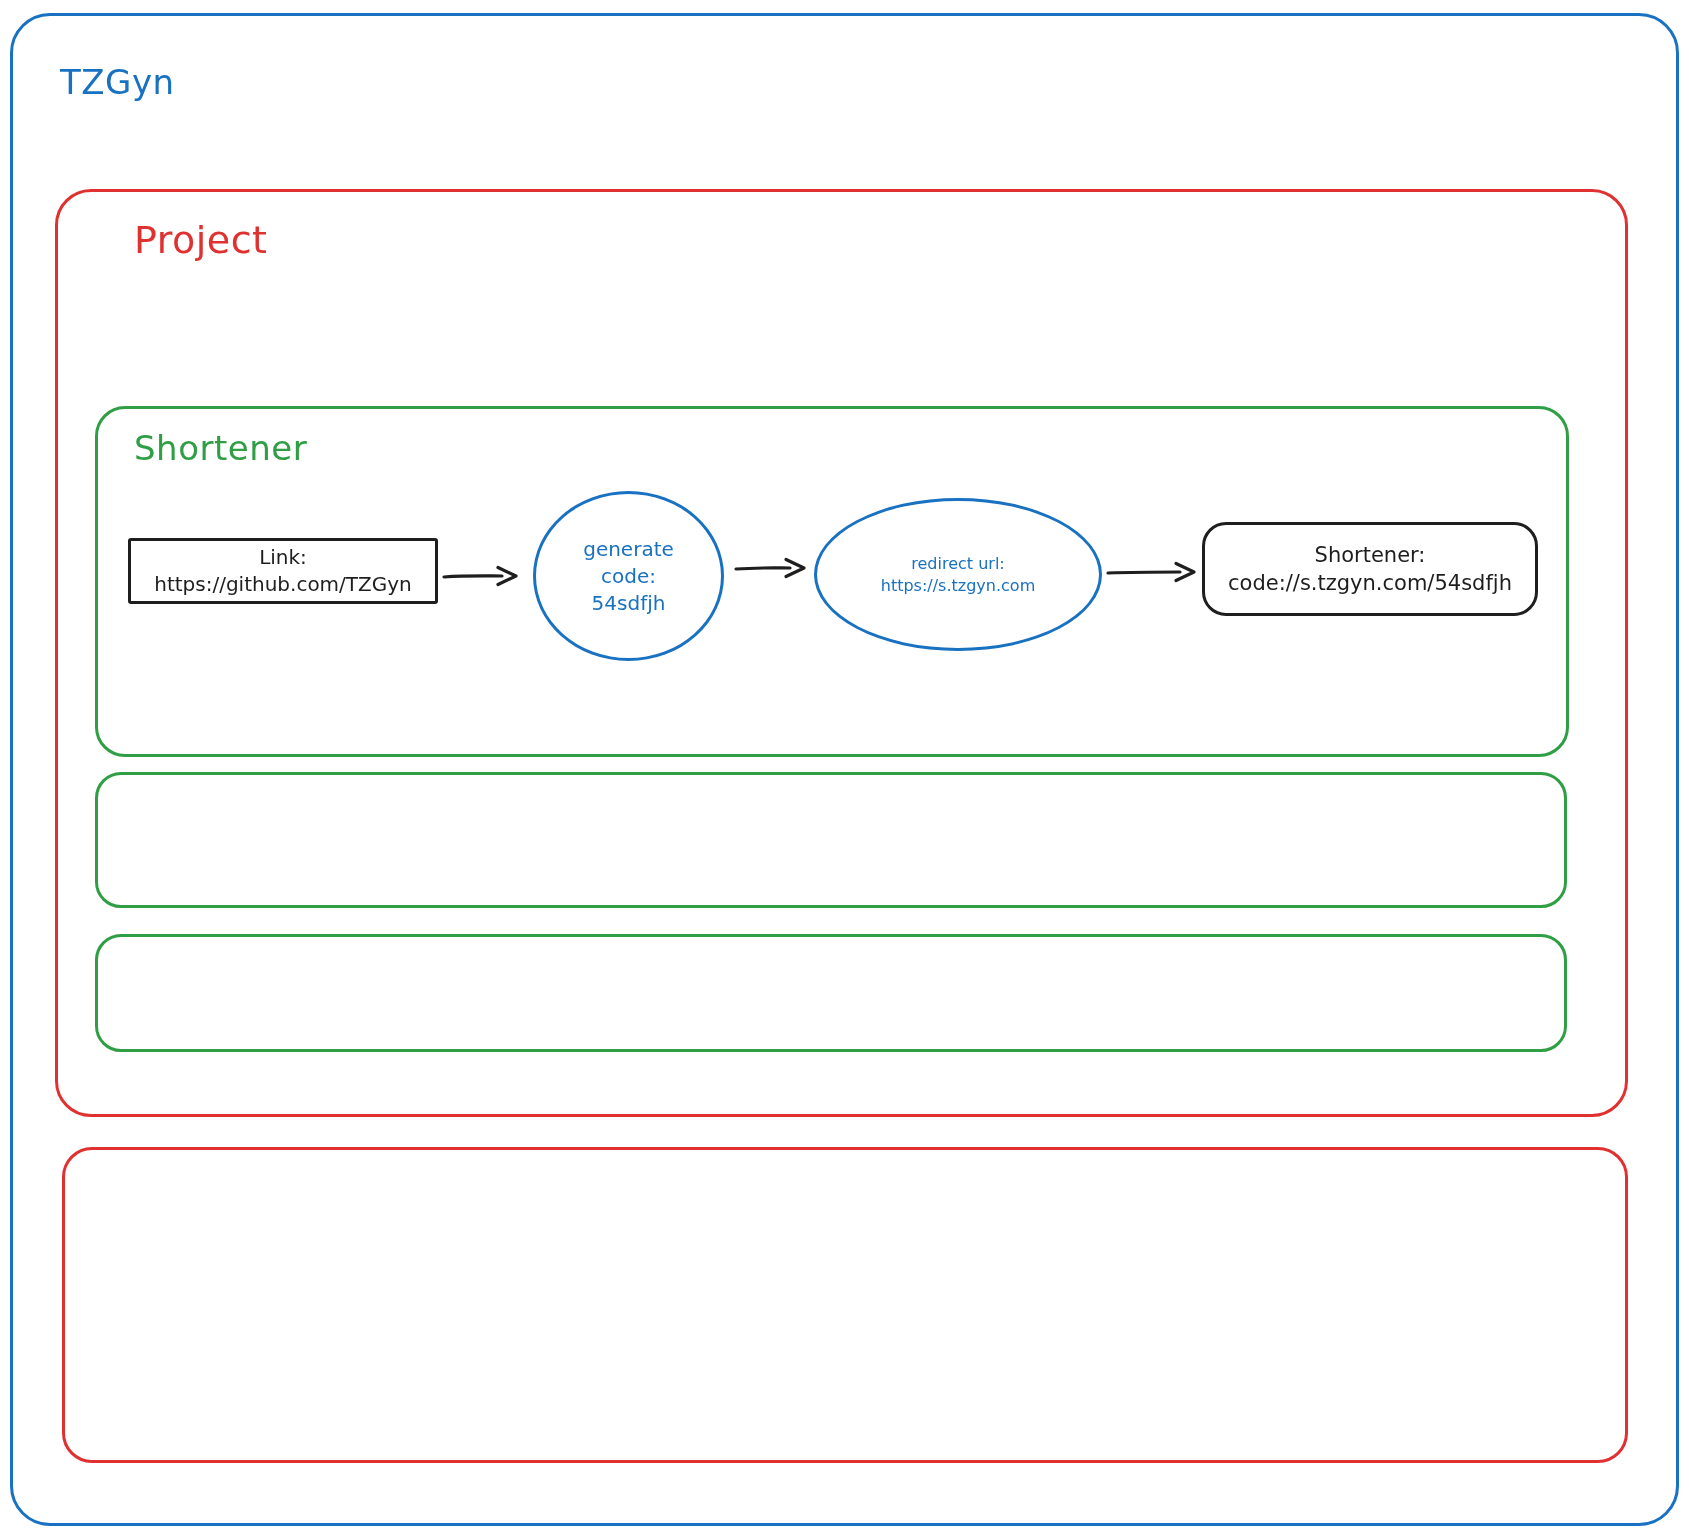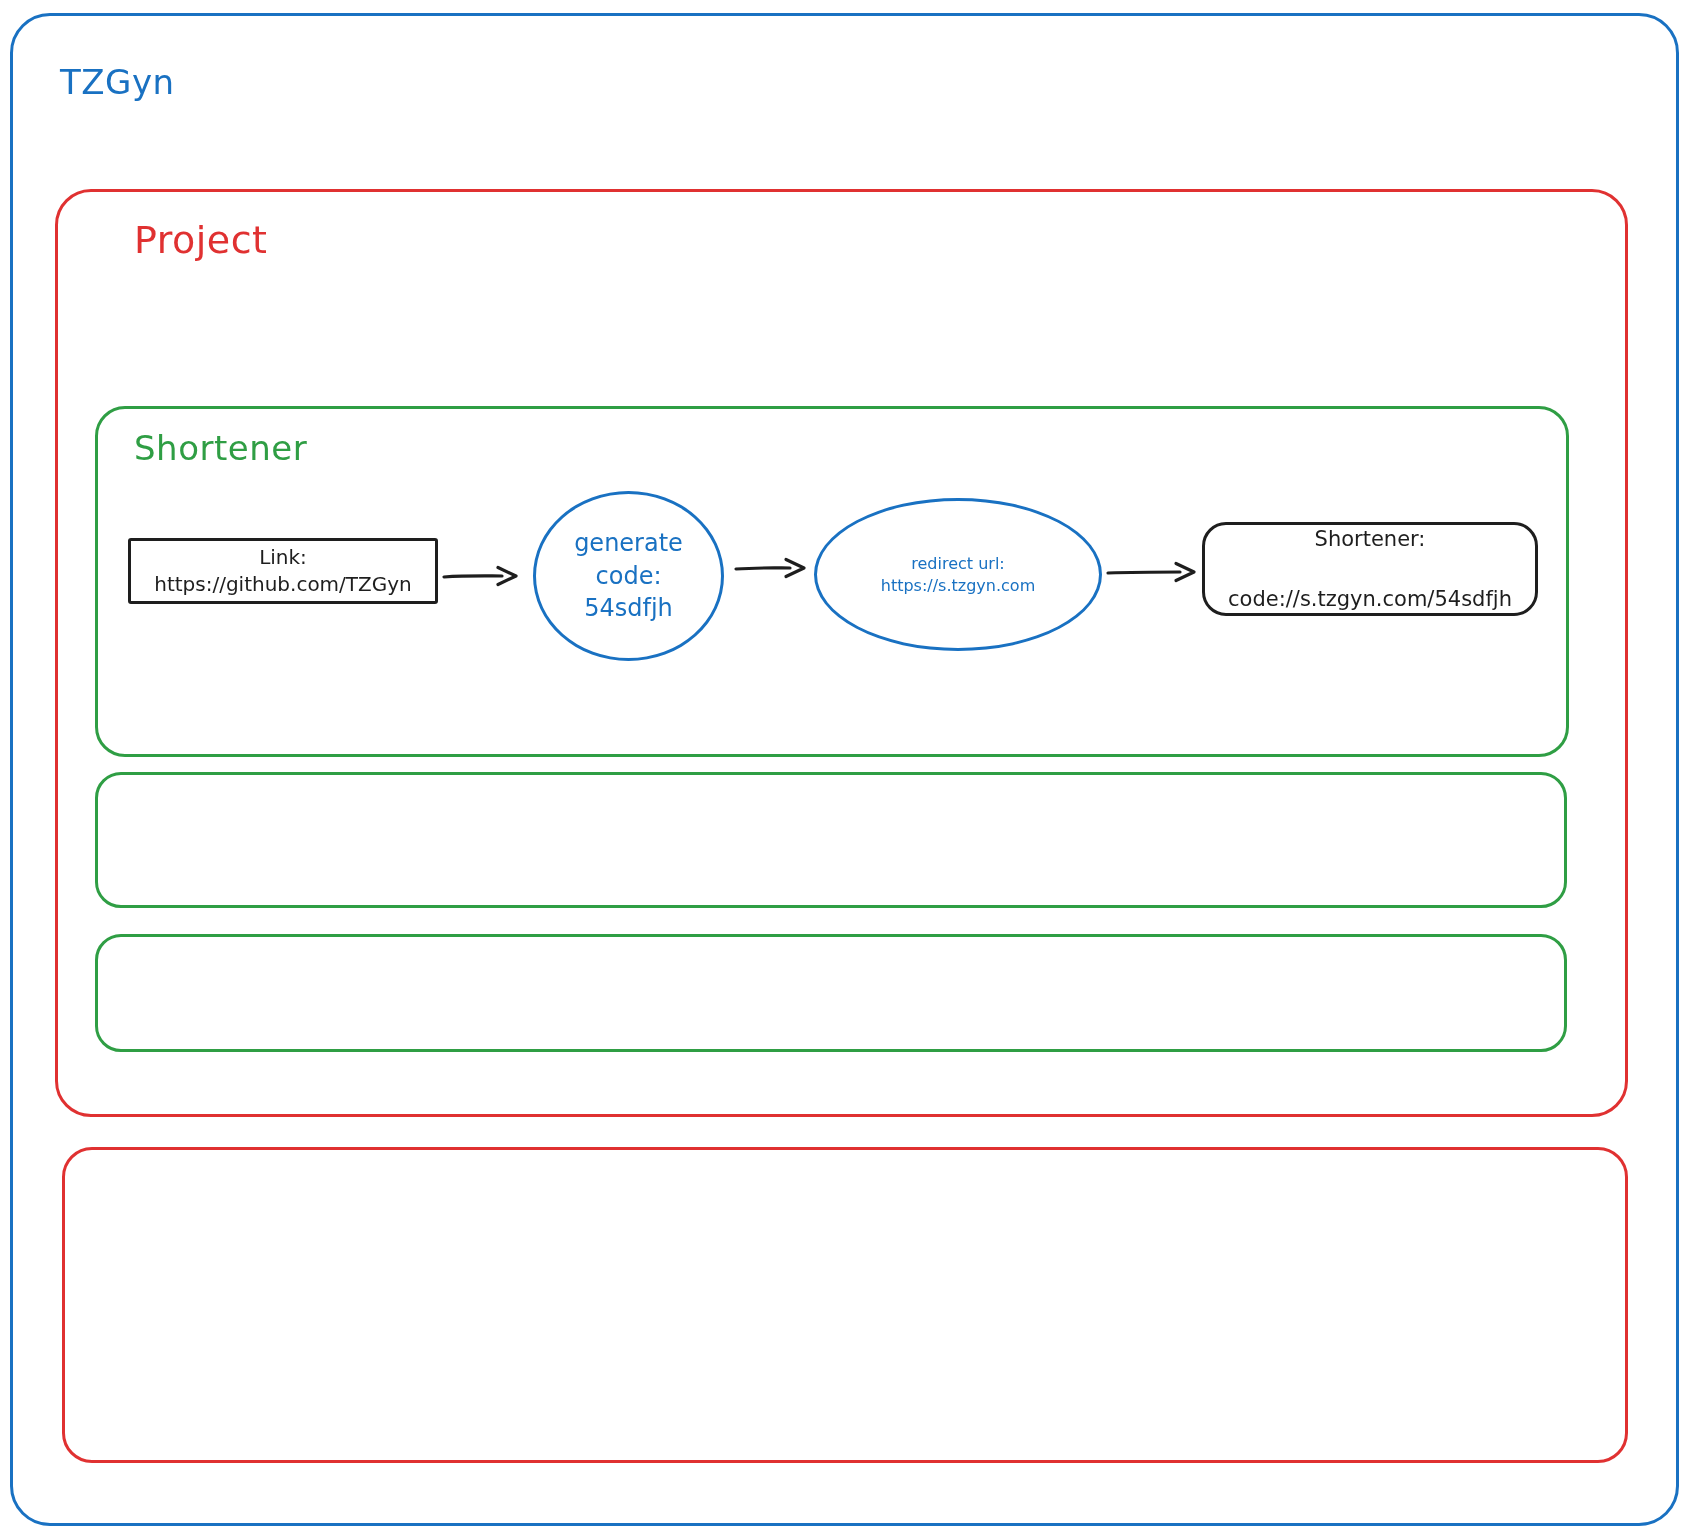--- a/index.html
+++ b/index.html
@@ -47,31 +47,31 @@
   .node .line { white-space: nowrap; }
 
   .node-link {
     left: 128px; top: 538px; width: 310px; height: 66px;
     border-radius: 3px; font-size: 20px;
   }
   .node-generate {
     left: 533px; top: 491px; width: 191px; height: 170px;
     border-radius: 50%;
     border-color: #1971c2; border-width: 3.5px;
-    color: #1971c2; font-size: 24px;
+    color: #1971c2; font-size: 20px;
   }
   .node-redirect {
     left: 814px; top: 498px; width: 288px; height: 153px;
     border-radius: 50%;
     border-color: #1971c2; border-width: 3.5px;
     color: #1971c2; font-size: 16px;
   }
   .node-result {
     left: 1202px; top: 522px; width: 336px; height: 94px;
-    border-radius: 24px; font-size: 21px; justify-content: space-between;
+    border-radius: 24px; font-size: 21px;
   }
 
   .arrow {
     position: absolute;
     display: block;
   }
   .arrow svg { display: block; }
   .arrow path {
     stroke: #1e1e1e;
     stroke-width: 3.2;

